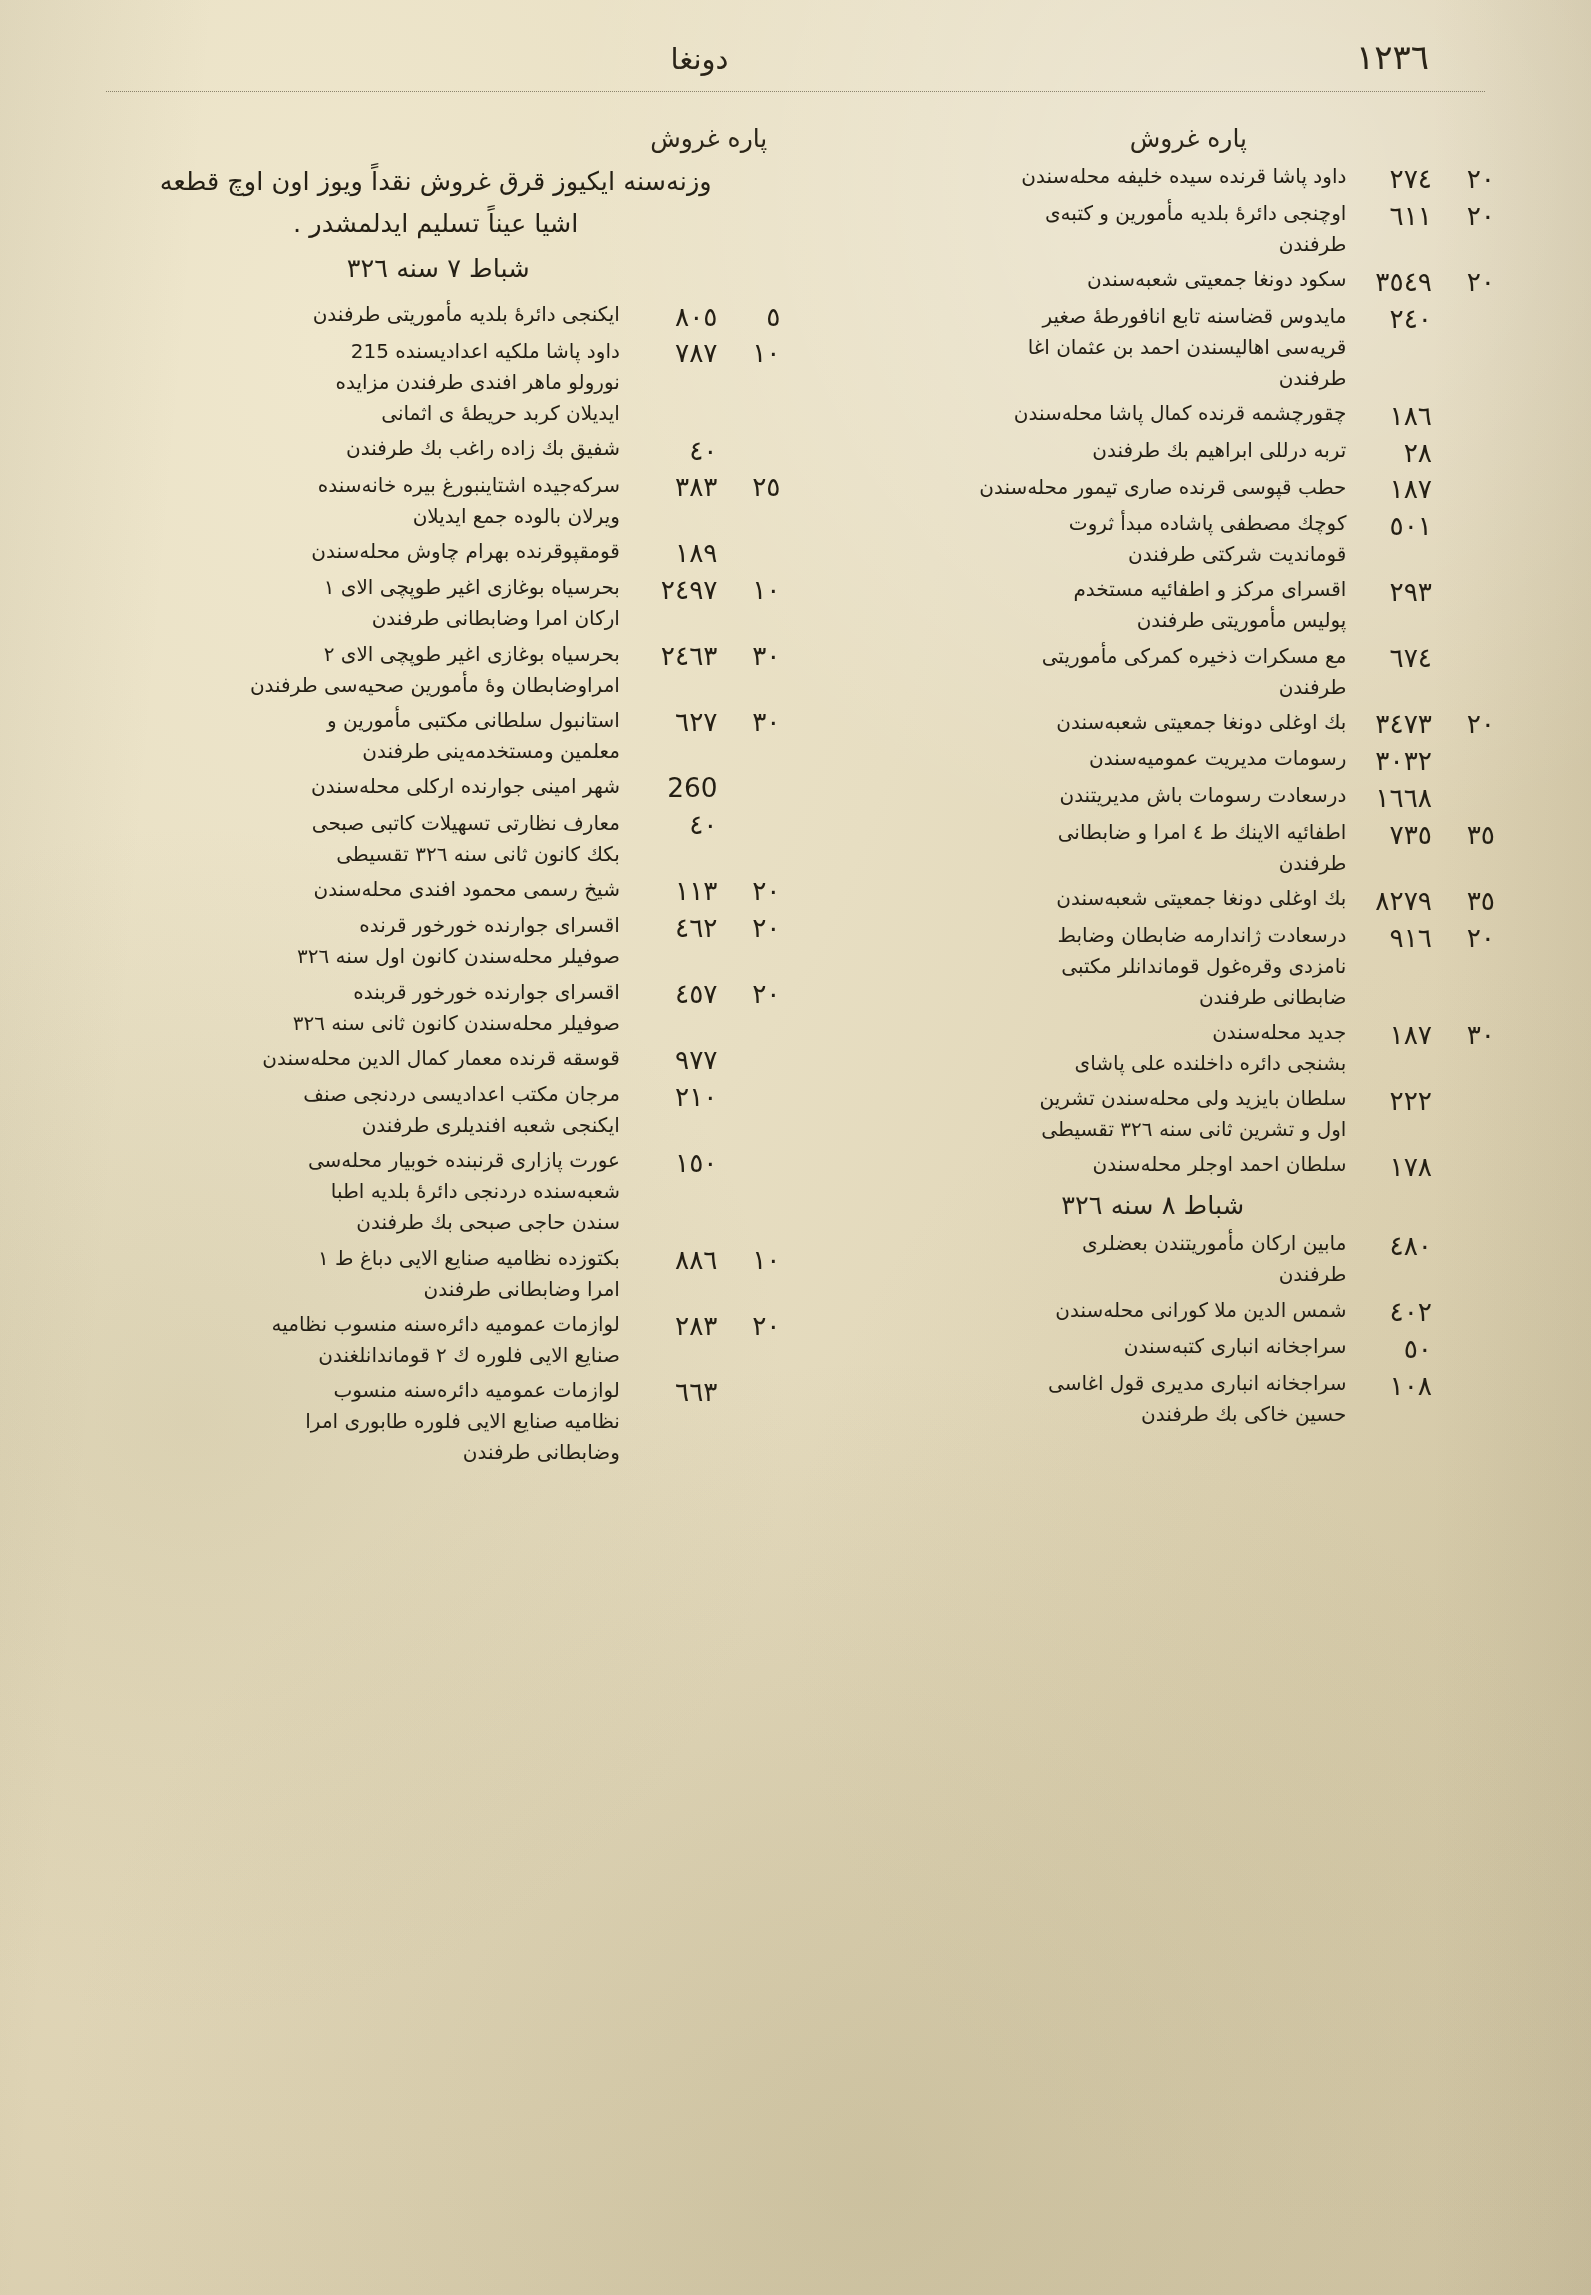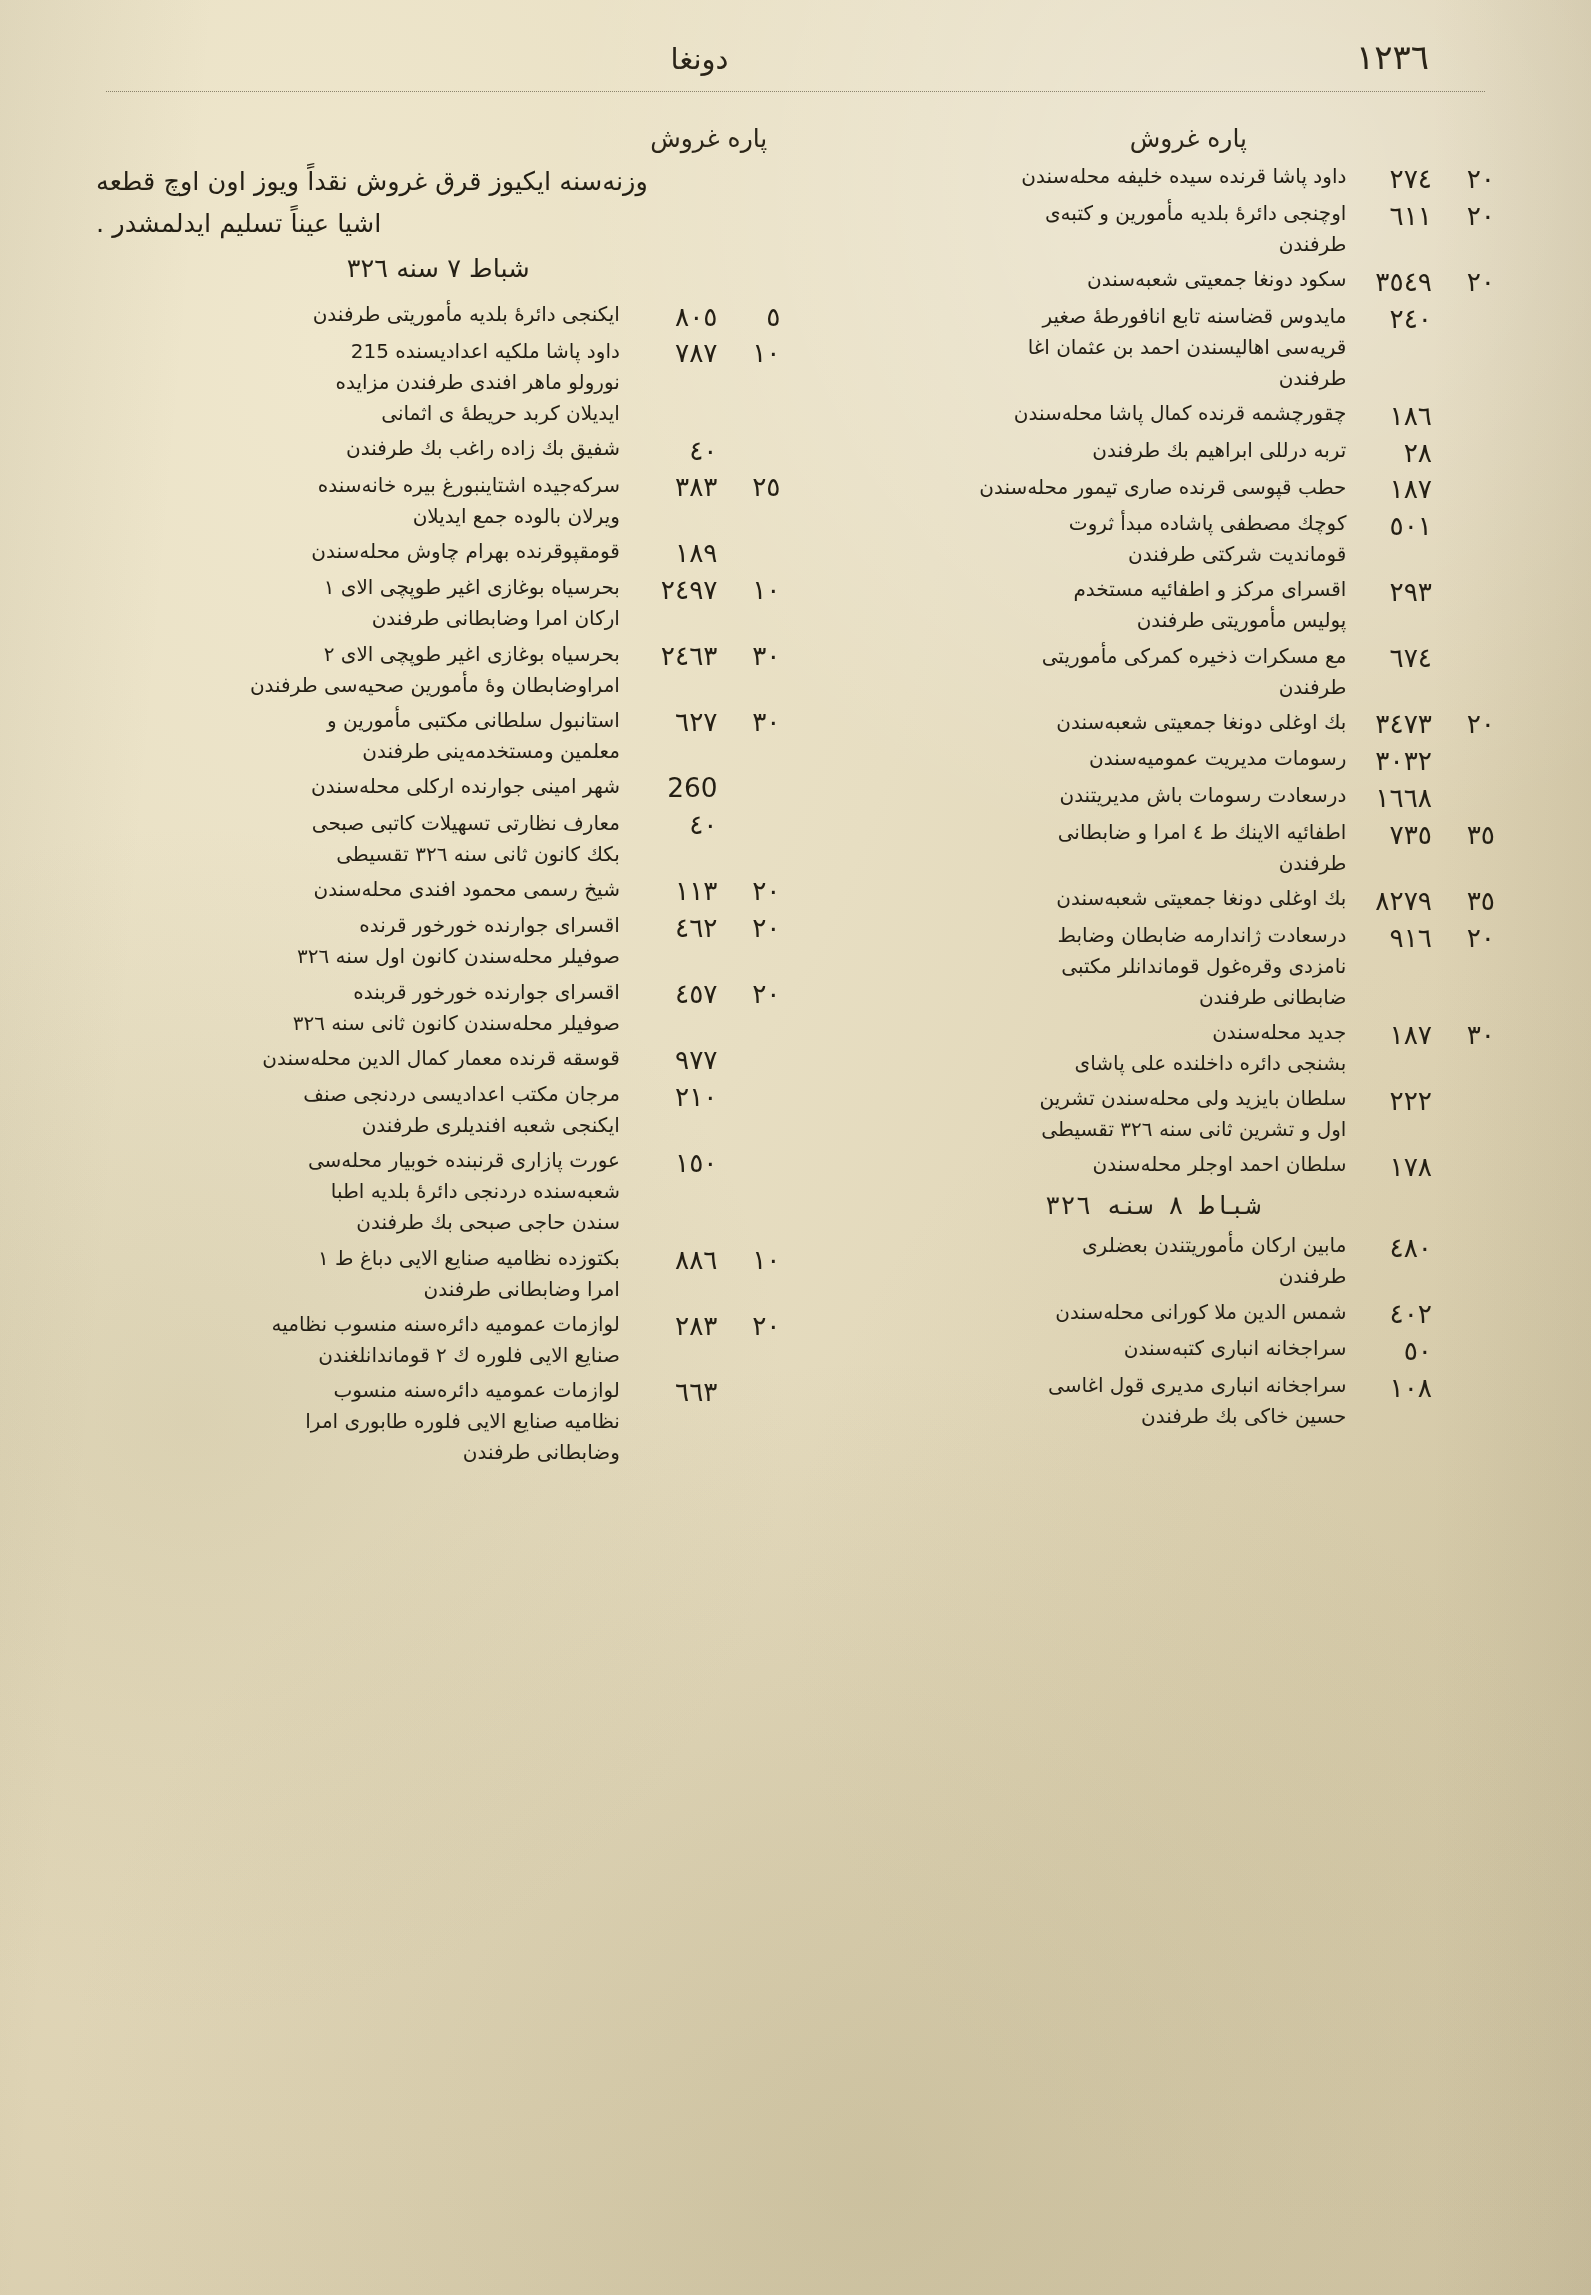--- a/index.html
+++ b/index.html
@@ -102,21 +102,21 @@
     margin-bottom: 8.3px;
     letter-spacing: 0.8px;
   }
   .col-head.right-head { text-align: right; padding-right: 13.2px; }
   .col-head.left-head  { text-align: right; padding-right: 248px; }
 
   .intro {
     font-size: 25.6px;
     line-height: 1.62;
     color: #241f14;
-    text-align: left;
+    text-align: center;
     padding-right: 5px;
   }
   .intro .line { white-space: nowrap; }
   .centered {
     text-align: center;
     padding-right: 0;
     margin: 3.3px 0 10px 0;
   }
 
   
@@ -151,21 +151,20 @@
   .desc .ln { display: block; }
 
   
   .col.left .amt { flex: 0 0 140px; }
 
   .subhead {
     text-align: center;
     font-size: 25.6px;
     color: #241f14;
     margin: 8.3px 0 8.3px 0;
-    font-family: Liberation Mono, monospace;
   }
 </style>
 </head>
 <body>
 
 <div class="page">
   <div class="content">
 
     <div class="header">
       <div class="folio">١٢٣٦</div>

